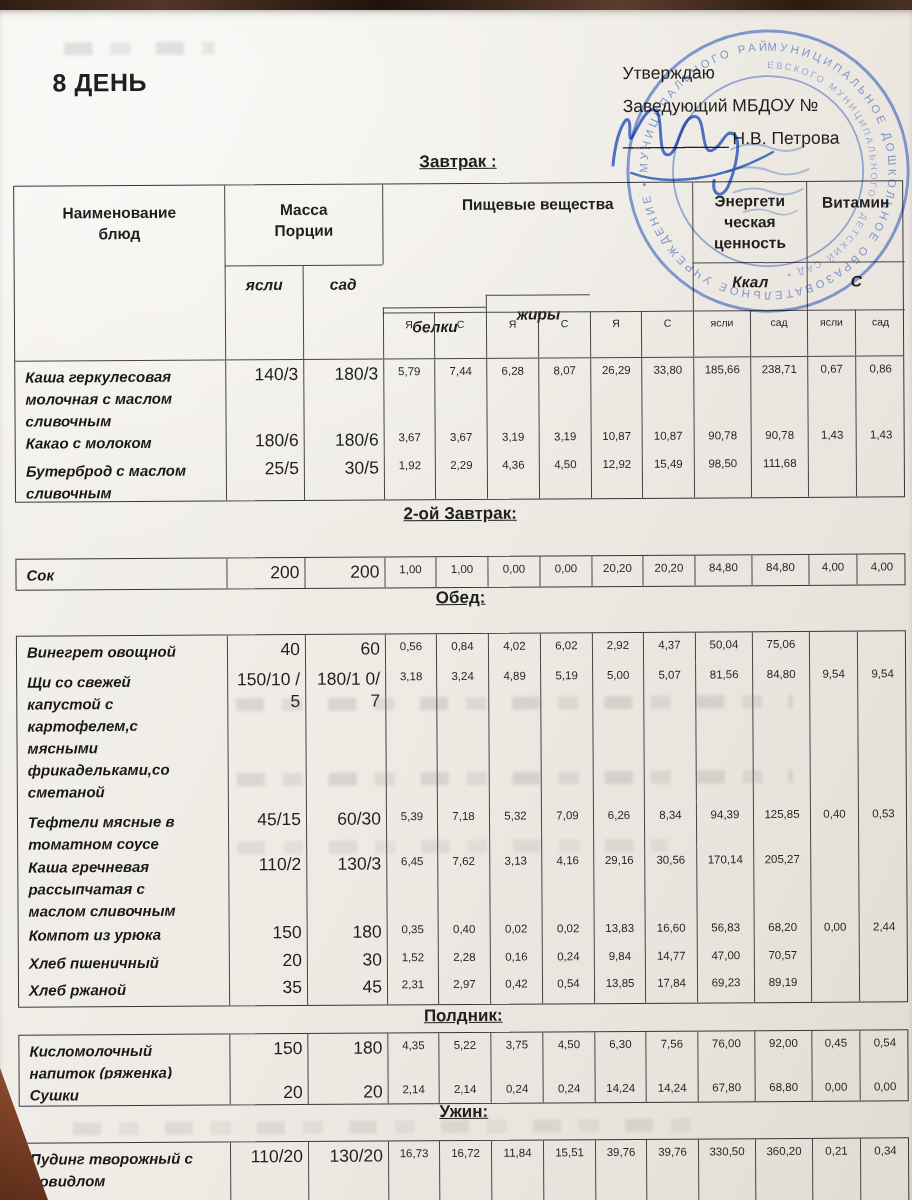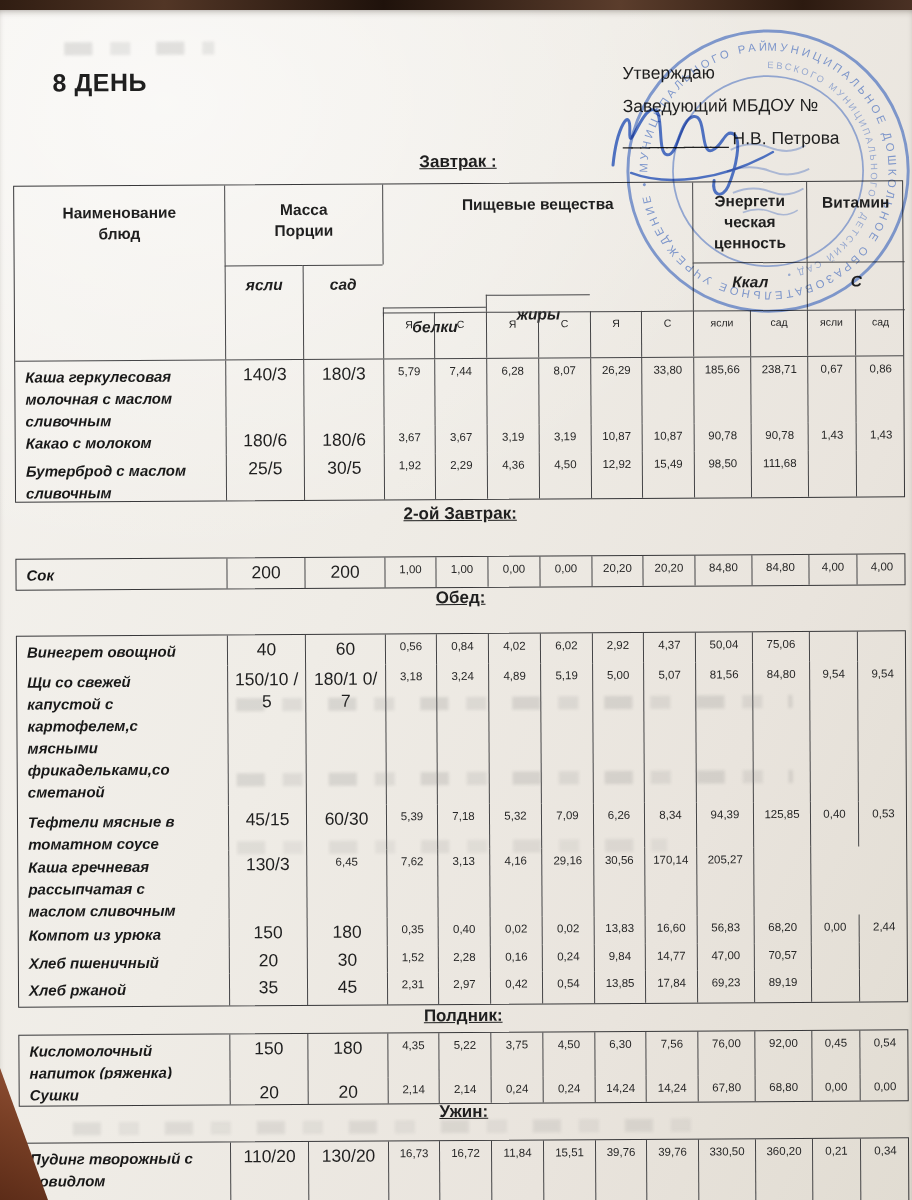--- a/index.html
+++ b/index.html
@@ -60,21 +60,21 @@
   .hc-kcal { grid-column:10 / span 2; }
   .hc-c { grid-column:12 / span 2; }
   .hc-mini { grid-row:3; font-size:10.5px; font-weight:normal; font-style:normal; padding-top:5px; line-height:12px; }
 
   .rows { border-top:1.2px solid #454547; }
   .menu-table.noheader .rows { border-top:none; }
   .trow { display:grid; grid-template-columns:210px 78px 80px 51px 52px 52px 52px 51px 52px 57px 57px 48px 50px; }
   .cell { border-left:1.2px solid #454547; overflow:hidden; }
   .cell:first-child { border-left:none; }
   .cell.dish { font-style:italic; font-weight:bold; font-size:15px; line-height:22px; padding:5px 28px 2px 10px; color:#191919; }
-  .cell.mass { font-size:17.5px; text-align:center; padding:3px 5px 0; word-break:break-all; line-height:22px; }
+  .cell.mass { font-size:17.5px; text-align:right; padding:3px 5px 0; word-break:break-all; line-height:22px; }
   .cell.val { font-size:11.5px; text-align:center; padding:5px 2px 0; color:#272727; white-space:pre-line; line-height:14px; }
 
   
   .t0 .trow:nth-child(1){height:66px;} .t0 .trow:nth-child(2){height:28px;} .t0 .trow:nth-child(3){height:46px;}
   .t1 .trow:nth-child(1){height:30px;}
   .t2 .trow:nth-child(1){height:30px;} .t2 .trow:nth-child(2){height:140px;} .t2 .trow:nth-child(3){height:45px;}
   .t2 .trow:nth-child(4){height:68px;} .t2 .trow:nth-child(5){height:28px;} .t2 .trow:nth-child(6){height:27px;}
   .t2 .trow:nth-child(7){height:32px;}
   .t3 .trow:nth-child(1){height:44px;} .t3 .trow:nth-child(2){height:26px;}
   .t4 .trow:nth-child(1){height:70px;}
@@ -281,20 +281,21 @@
             <div class="cell val">7,09</div>
             <div class="cell val">6,26</div>
             <div class="cell val">8,34</div>
             <div class="cell val">94,39</div>
             <div class="cell val">125,85</div>
             <div class="cell val">0,40</div>
             <div class="cell val">0,53</div>
           </div>
           <div class="trow">
             <div class="cell dish">Каша гречневая рассыпчатая с маслом сливочным</div>
+            <div class="cell mass">110/2</div>
             <div class="cell mass">130/3</div>
             <div class="cell val">6,45</div>
             <div class="cell val">7,62</div>
             <div class="cell val">3,13</div>
             <div class="cell val">4,16</div>
             <div class="cell val">29,16</div>
             <div class="cell val">30,56</div>
             <div class="cell val">170,14</div>
             <div class="cell val">205,27</div>
             <div class="cell val"></div>

